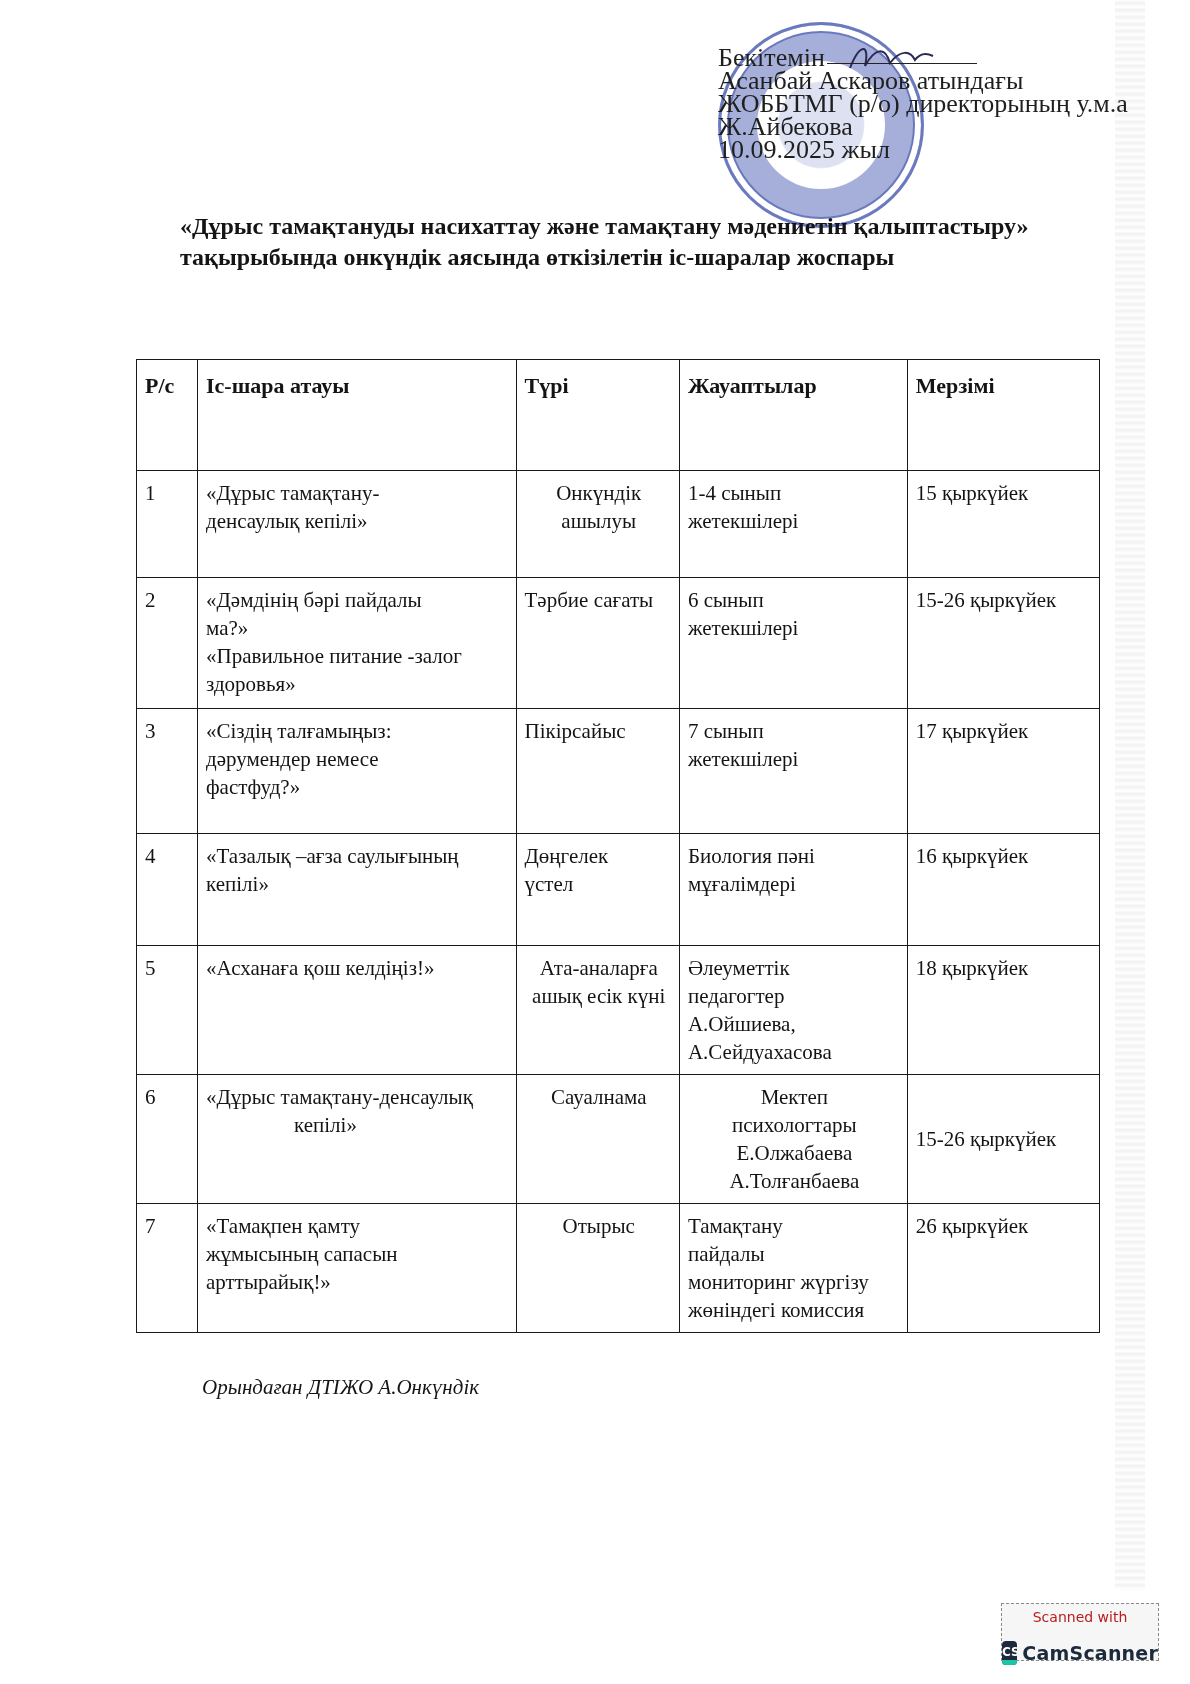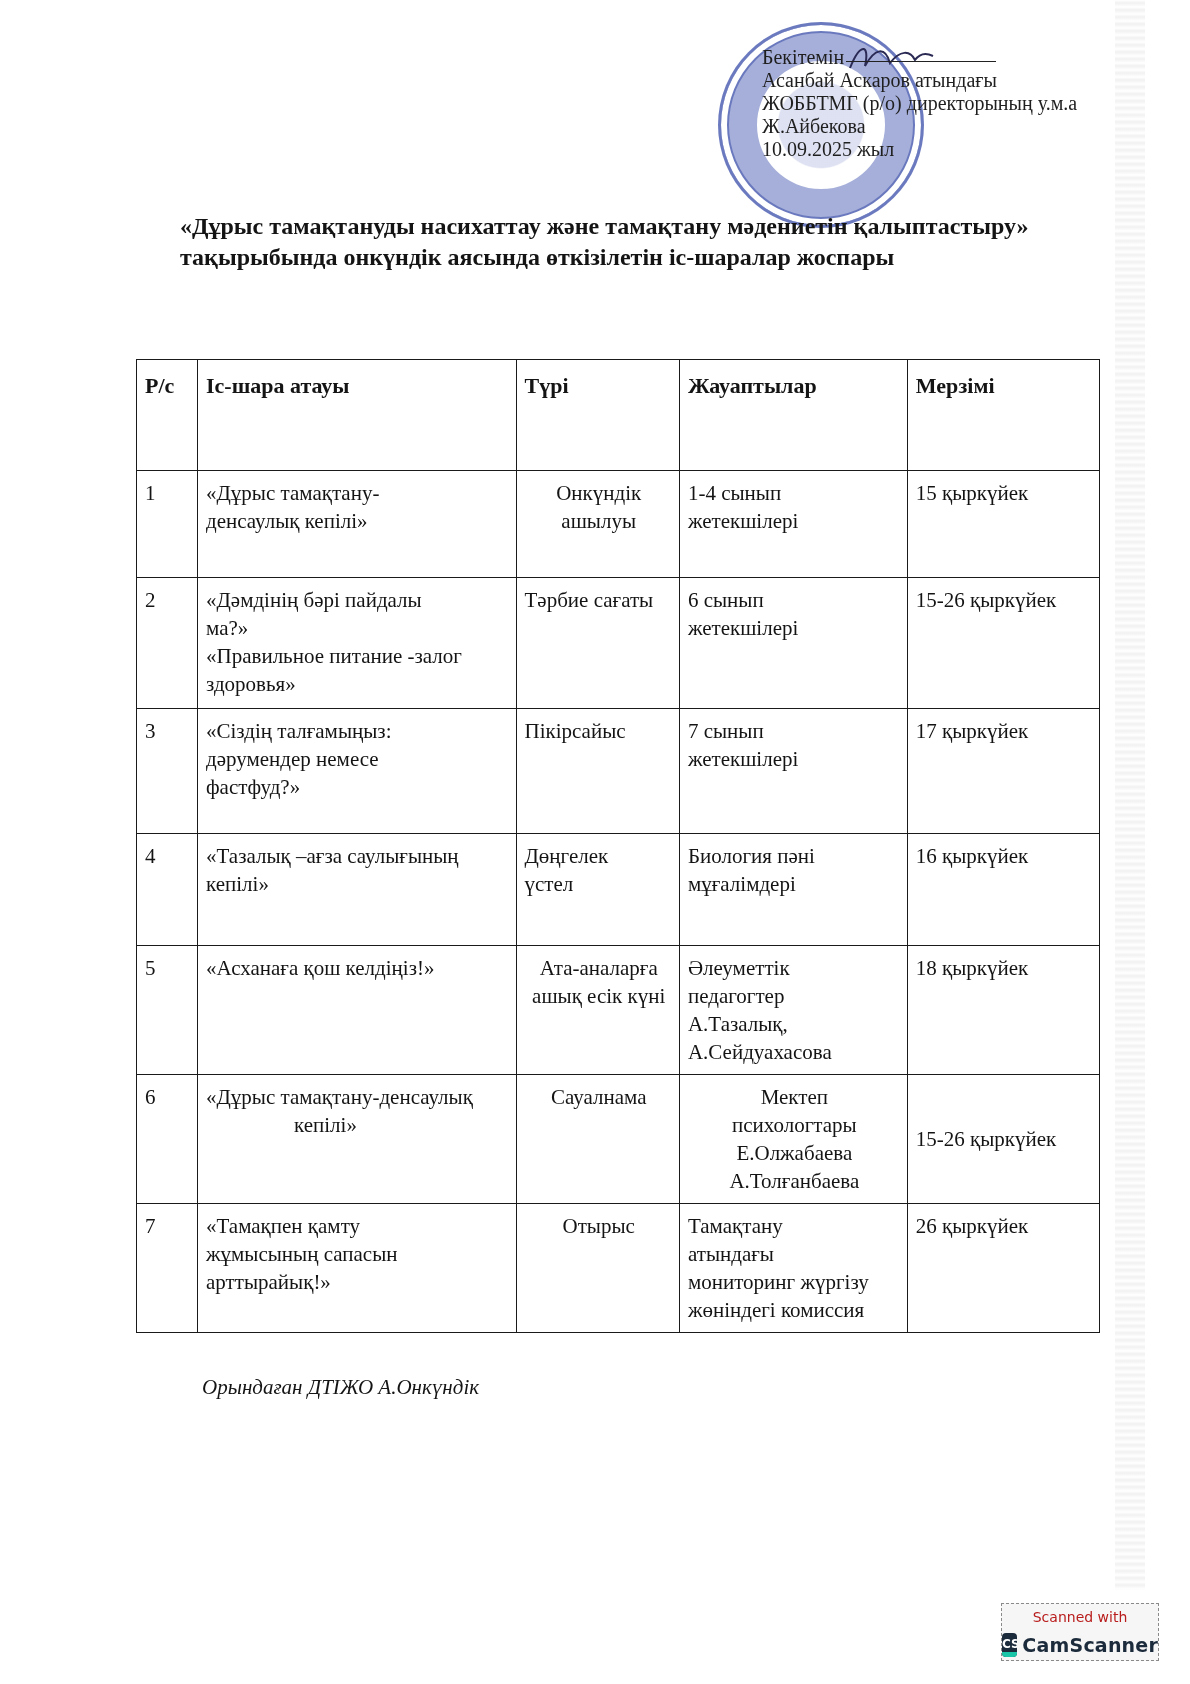--- a/index.html
+++ b/index.html
@@ -7,22 +7,22 @@
     width: 1190px; height: 1684px; position: relative; overflow: hidden;
     background: #ffffff; color: #141414;
     font-family: "Liberation Serif", "DejaVu Serif", serif;
   }
   .scan-edge {
     position: absolute; top: 0; left: 1115px; width: 30px; height: 1590px;
     background: repeating-linear-gradient(180deg, rgba(0,0,0,0.00) 0px, rgba(0,0,0,0.08) 3px, rgba(0,0,0,0.00) 7px);
     opacity: 0.7;
   }
   .approval {
-    position: absolute; left: 762px; top: 46px; width: 400px;
-    font-size: 20px; line-height: 23px; color: #1f1f1f;
+    position: absolute; left: 718px; top: 46px; width: 400px;
+    font-size: 26px; line-height: 23px; color: #1f1f1f;
   }
   .approval .line { white-space: nowrap; }
   .approval .sign-line {
     display: inline-block; width: 150px; border-bottom: 1.5px solid #222; vertical-align: 2px; margin-left: 2px;
   }
   .stamp {
     position: absolute; left: 718px; top: 22px; width: 200px; height: 200px; border-radius: 50%;
     border: 3px solid rgba(58,78,170,0.75);
     box-shadow: inset 0 0 0 6px rgba(255,255,255,1), inset 0 0 0 8px rgba(58,78,170,0.55), inset 0 0 0 34px rgba(255,255,255,0.0), inset 0 0 0 36px rgba(58,78,170,0.45);
     background: radial-gradient(circle, rgba(70,90,180,0.18) 0 30%, rgba(255,255,255,0) 31% 100%);
@@ -58,21 +58,21 @@
   .multiline span { display: block; }
   .footer {
     position: absolute; left: 202px; top: 1375px; font-style: italic; font-size: 21px;
   }
   .camscanner {
     position: absolute; left: 1001px; top: 1603px; width: 158px; height: 58px;
     border: 1.5px dashed #8a8a8a; background: #f6f6f6; box-sizing: border-box;
     font-family: "DejaVu Sans", "Liberation Sans", sans-serif; text-align: center;
   }
   .camscanner .top { font-size: 14px; color: #b91c1c; margin-top: 5px; }
-  .camscanner .brand { display: flex; align-items: center; justify-content: center; gap: 5px; margin-top: 8px; text-align: center; }
+  .camscanner .brand { display: flex; align-items: center; justify-content: center; gap: 5px; margin-top: 16px; text-align: center; }
   .cs-logo {
     width: 24px; height: 24px; border-radius: 4px; background: #1c2b3c; color: #fff;
     font-size: 12px; font-weight: bold; line-height: 22px; position: relative; overflow: hidden;
   }
   .cs-logo::after { content: ""; position: absolute; left: 0; right: 0; bottom: 0; height: 5px; background: #19c6a8; }
   .camscanner .brand-text { font-size: 19px; color: #1c2b3c; font-weight: bold; letter-spacing: 0.2px; }
 </style>
 </head>
 <body>
 
@@ -174,21 +174,21 @@
         <td class="c-name multiline">
           <span>«Асханаға қош келдіңіз!»</span>
         </td>
         <td class="c-type center multiline">
           <span>Ата-аналарға</span>
           <span>ашық есік күні</span>
         </td>
         <td class="c-resp multiline">
           <span>Әлеуметтік</span>
           <span>педагогтер</span>
-          <span>А.Тазалық,</span>
+          <span>А.Ойшиева,</span>
           <span>А.Сейдуахасова</span>
         </td>
         <td class="c-date multiline">18  қыркүйек</td>
       </tr>
       <tr class="r6">
         <td class="c-num multiline">6</td>
         <td class="c-name multiline">
           <span>«Дұрыс тамақтану-денсаулық</span>
           <span style="padding-left: 88px;">кепілі»</span>
         </td>
@@ -208,21 +208,21 @@
         <td class="c-name multiline">
           <span>«Тамақпен қамту</span>
           <span>жұмысының сапасын</span>
           <span>арттырайық!»</span>
         </td>
         <td class="c-type center multiline">
           <span>Отырыс</span>
         </td>
         <td class="c-resp multiline">
           <span>Тамақтану</span>
-          <span>атындағы</span>
+          <span>пайдалы</span>
           <span>мониторинг жүргізу</span>
           <span>жөніндегі комиссия</span>
         </td>
         <td class="c-date multiline">26  қыркүйек</td>
       </tr>
     </tbody>
 </table>
 
 <div class="footer">Орындаған ДТІЖО А.Онкүндік</div>
 

